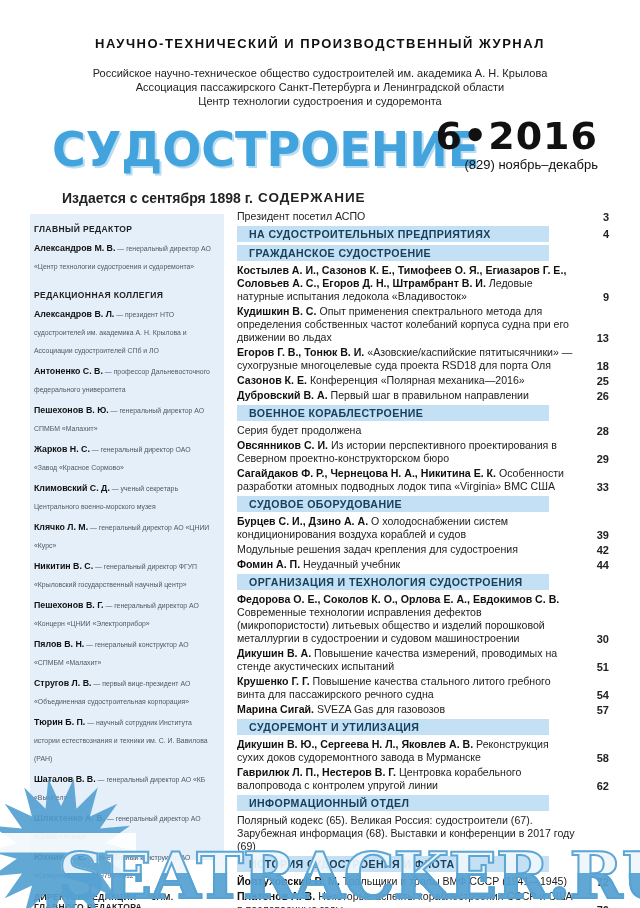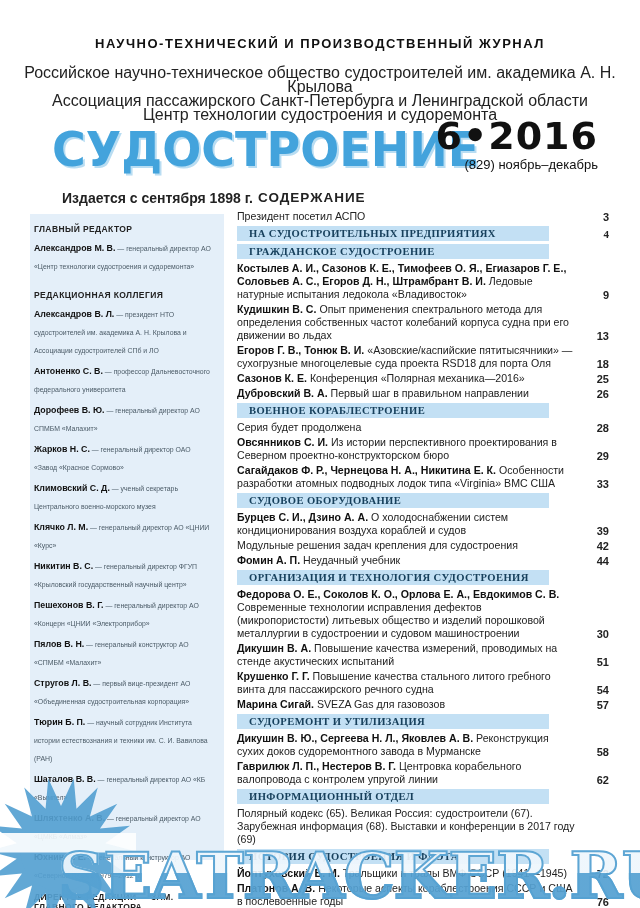--- a/index.html
+++ b/index.html
@@ -10,21 +10,21 @@
     font-family:"Liberation Sans", sans-serif; color:#1a1a1a;
   }
 
   
   .journal-type {
     position:absolute; top:36px; left:0; width:100%;
     text-align:center; font-size:13px; font-weight:bold; letter-spacing:1.5px;
     color:#111;
   }
   .orgs { position:absolute; top:66px; left:0; width:100%; text-align:center; }
-  .orgs div { font-size:16px; line-height:14px; color:#222; }
+  .orgs div { font-size:11px; line-height:14px; color:#222; }
 
   .masthead { position:absolute; top:116px; left:0; width:100%; height:70px; }
   .logo {
     position:absolute; left:52px; top:6px;
     font-family:"DejaVu Sans", sans-serif; font-weight:800;
     font-size:46px; letter-spacing:0px; color:#43a3dc;
     text-shadow:2px 2px 0 #b9ddf2;
     transform:scaleY(1.05);
   }
   .issue-box { position:absolute; right:42px; top:0; text-align:right; }
@@ -57,21 +57,21 @@
   .sb-block { margin-top:10px; }
   .sb-contact { font-size:7.4px; color:#333; margin-top:2px; }
   .sb-contact b { font-size:8.8px; color:#111; }
 
   
   .contents { position:absolute; left:237px; top:210px; width:372px; }
   .toc-row { display:flex; align-items:flex-end; margin-bottom:2px; }
   .toc-text { flex:1; font-size:10.6px; line-height:13px; color:#222; padding-right:8px; }
   .toc-text .authors { font-weight:bold; color:#111; }
   .toc-page { width:26px; text-align:right; font-size:11px; font-weight:bold; color:#222; }
-  .toc-row.section { align-items:center; margin:3px 0 3px 0;font-family:Liberation Serif, serif; }
+  .toc-row.section { align-items:center; margin:3px 0 3px 0; }
   .sec-bar {
     flex:1; background:#c3e0f4; color:#17405c;
     font-size:10.6px; font-weight:bold; letter-spacing:.4px;
     padding:2px 0 2px 12px; margin-right:34px;
   }
   .toc-row.section .toc-page { width:26px; }
 
   
   .watermark { position:absolute; left:0; bottom:0; width:100%; height:130px; pointer-events:none; }
   .wm-text {
@@ -119,21 +119,21 @@
     <div>
     <div class="member">
       <span class="m-name">Александров В. Л.</span><span class="m-role"> — президент НТО судостроителей им. академика А. Н. Крылова и Ассоциации судостроителей СПб и ЛО</span>
     </div>
 
     <div class="member">
       <span class="m-name">Антоненко С. В.</span><span class="m-role"> — профессор Дальневосточного федерального университета</span>
     </div>
 
     <div class="member">
-      <span class="m-name">Дорофеев В. Ю.</span><span class="m-role"> — генеральный директор АО СПМБМ «Малахит»</span>
+      <span class="m-name">Пешехонов В. Ю.</span><span class="m-role"> — генеральный директор АО СПМБМ «Малахит»</span>
     </div>
 
     <div class="member">
       <span class="m-name">Жарков Н. С.</span><span class="m-role"> — генеральный директор ОАО «Завод «Красное Сормово»</span>
     </div>
 
     <div class="member">
       <span class="m-name">Климовский С. Д.</span><span class="m-role"> — ученый секретарь Центрального военно-морского музея</span>
     </div>
 

